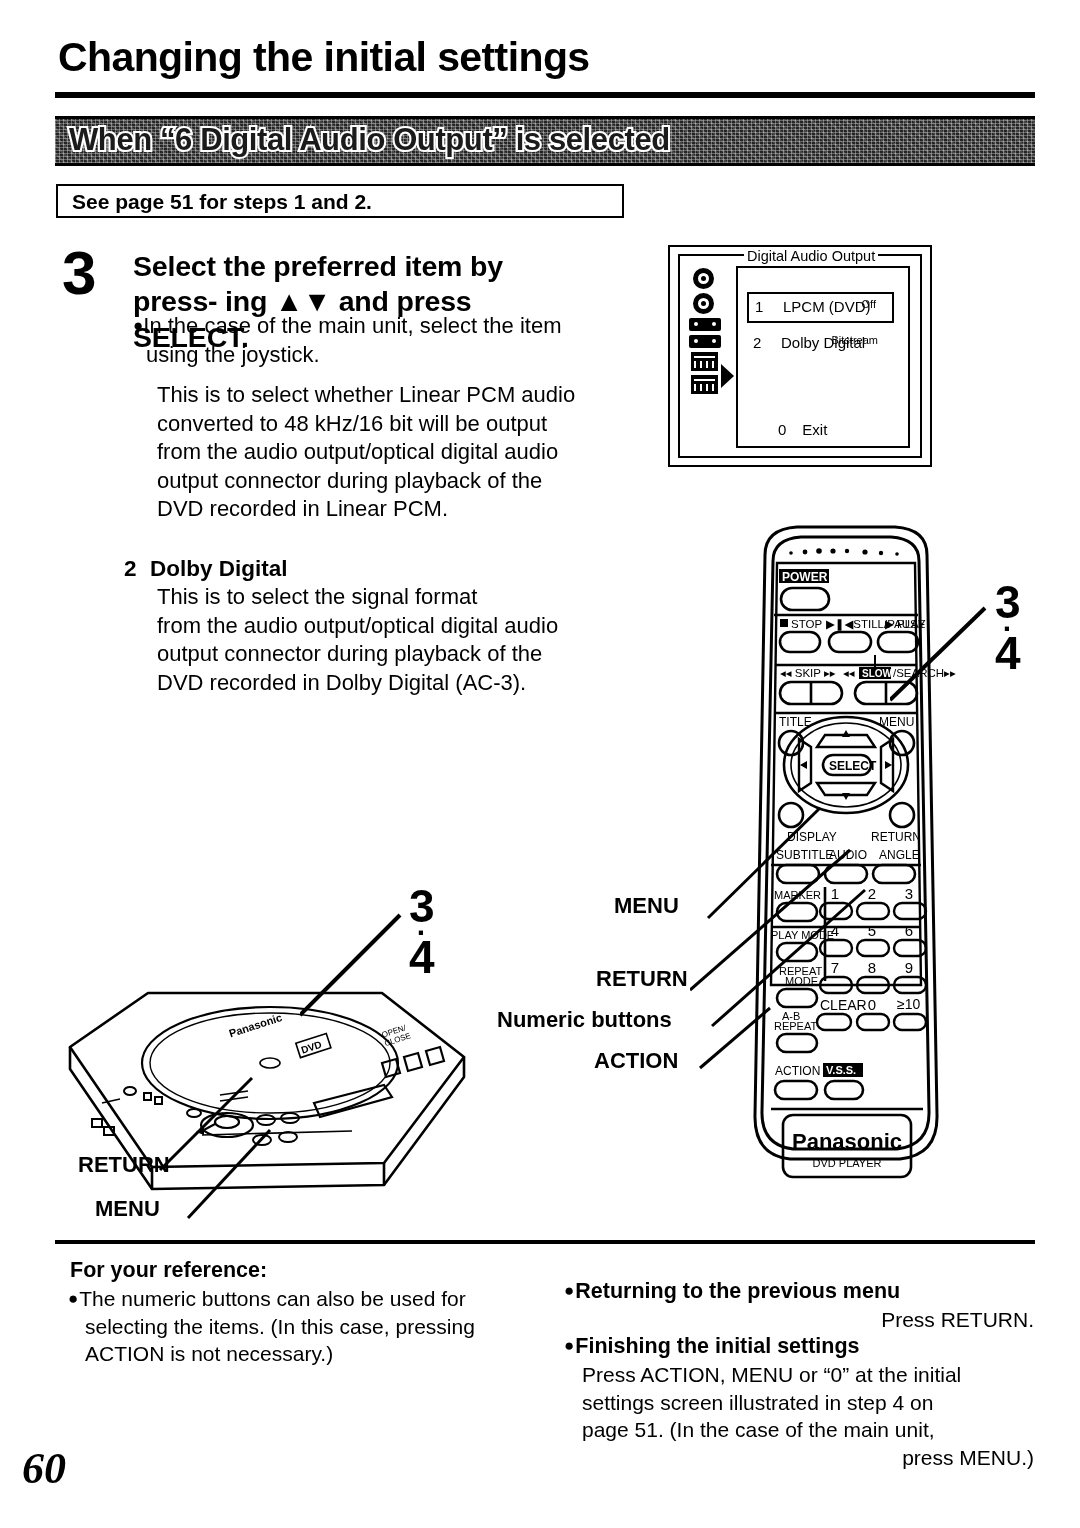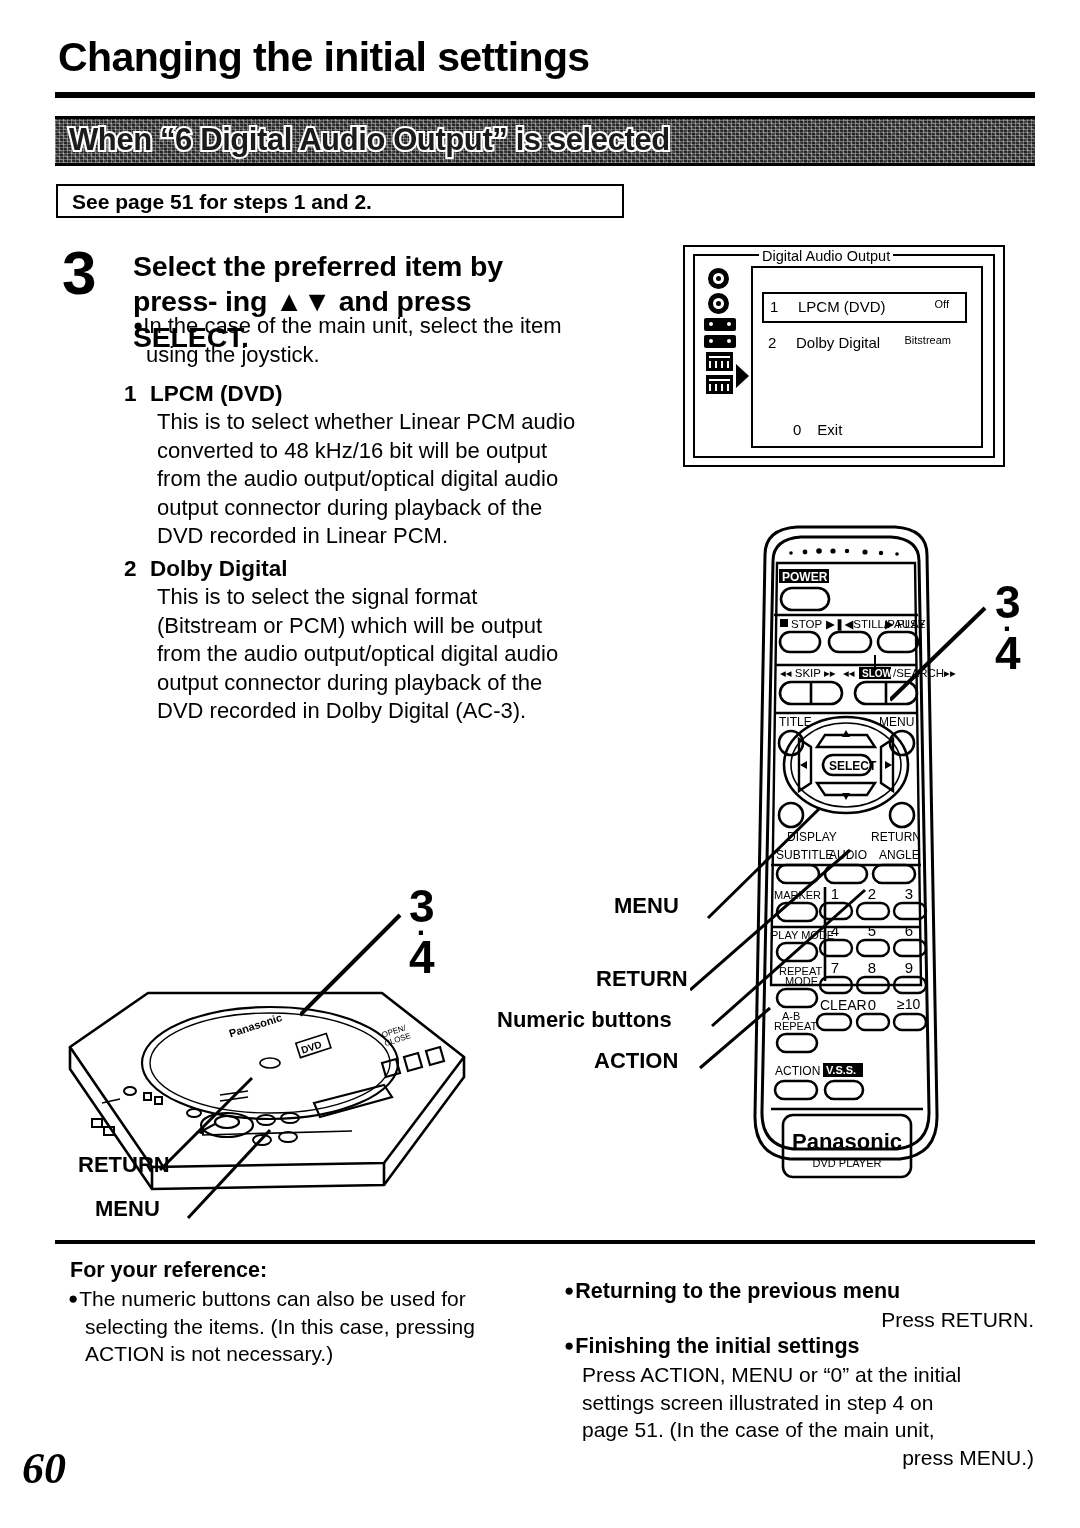--- a/index.html
+++ b/index.html
@@ -104,25 +104,24 @@
     text-align: justify;
     text-justify: inter-word;
   }
   .item-body .last { text-align: left; }
   #item-1 { top: 381px; }
   #item-2 { top: 556px; }
 
   
   #osd-wrap {
     position: absolute; left: 668px; top: 245px;
-    width: 322px; height: 222px;
+    width: 264px; height: 222px;
     border: 2.5px solid #000;
     box-sizing: border-box;
     background: #fff;
-    margin-left: 15px;
   }
   #osd-inner {
     position: absolute; left: 8px; top: 7px; right: 8px; bottom: 7px;
     border: 2px solid #000;
   }
   #osd-icons {
     position: absolute; left: 9px; top: 12px;
     width: 40px;
   }
   .osd-ic { display: block; margin-bottom: 4px; }
@@ -269,39 +268,35 @@
   <div id="step-note">
     <span class="bullet">●</span><span>In the case of the main unit, select the item</span>
     <span class="note-l2">using the joystick.</span>
   </div>
   <div id="step-heading">
     <span>Select the preferred item by press-</span>
     <span>ing ▲▼ and press SELECT.</span>
   </div>
 
   <div class="item-block" id="item-1">
-    <div class="item-head">
-      <span class="num">1</span><span>LPCM (DVD)</span>
-    </div>
     <div class="item-body">
       <div>This is to select whether Linear PCM audio</div>
       <div>converted to 48 kHz/16 bit will be output</div>
       <div>from the audio output/optical digital audio</div>
       <div>output connector during playback of the</div>
       <div class="last">DVD recorded in Linear PCM.</div>
     </div>
   </div>
 
   <div class="item-block" id="item-2">
     <div class="item-head">
       <span class="num">2</span><span>Dolby Digital</span>
     </div>
     <div class="item-body">
       <div>This is to select the signal format</div>
-      <div>(Bitstream or PCM) which will be output</div>
       <div>from the audio output/optical digital audio</div>
       <div>output connector during playback of the</div>
       <div class="last">DVD recorded in Dolby Digital (AC-3).</div>
     </div>
   </div>
 
   <div id="osd-wrap">
     <div id="osd-inner">
       <div id="osd-icons">
         <span class="osd-ic ic-disc"></span>

